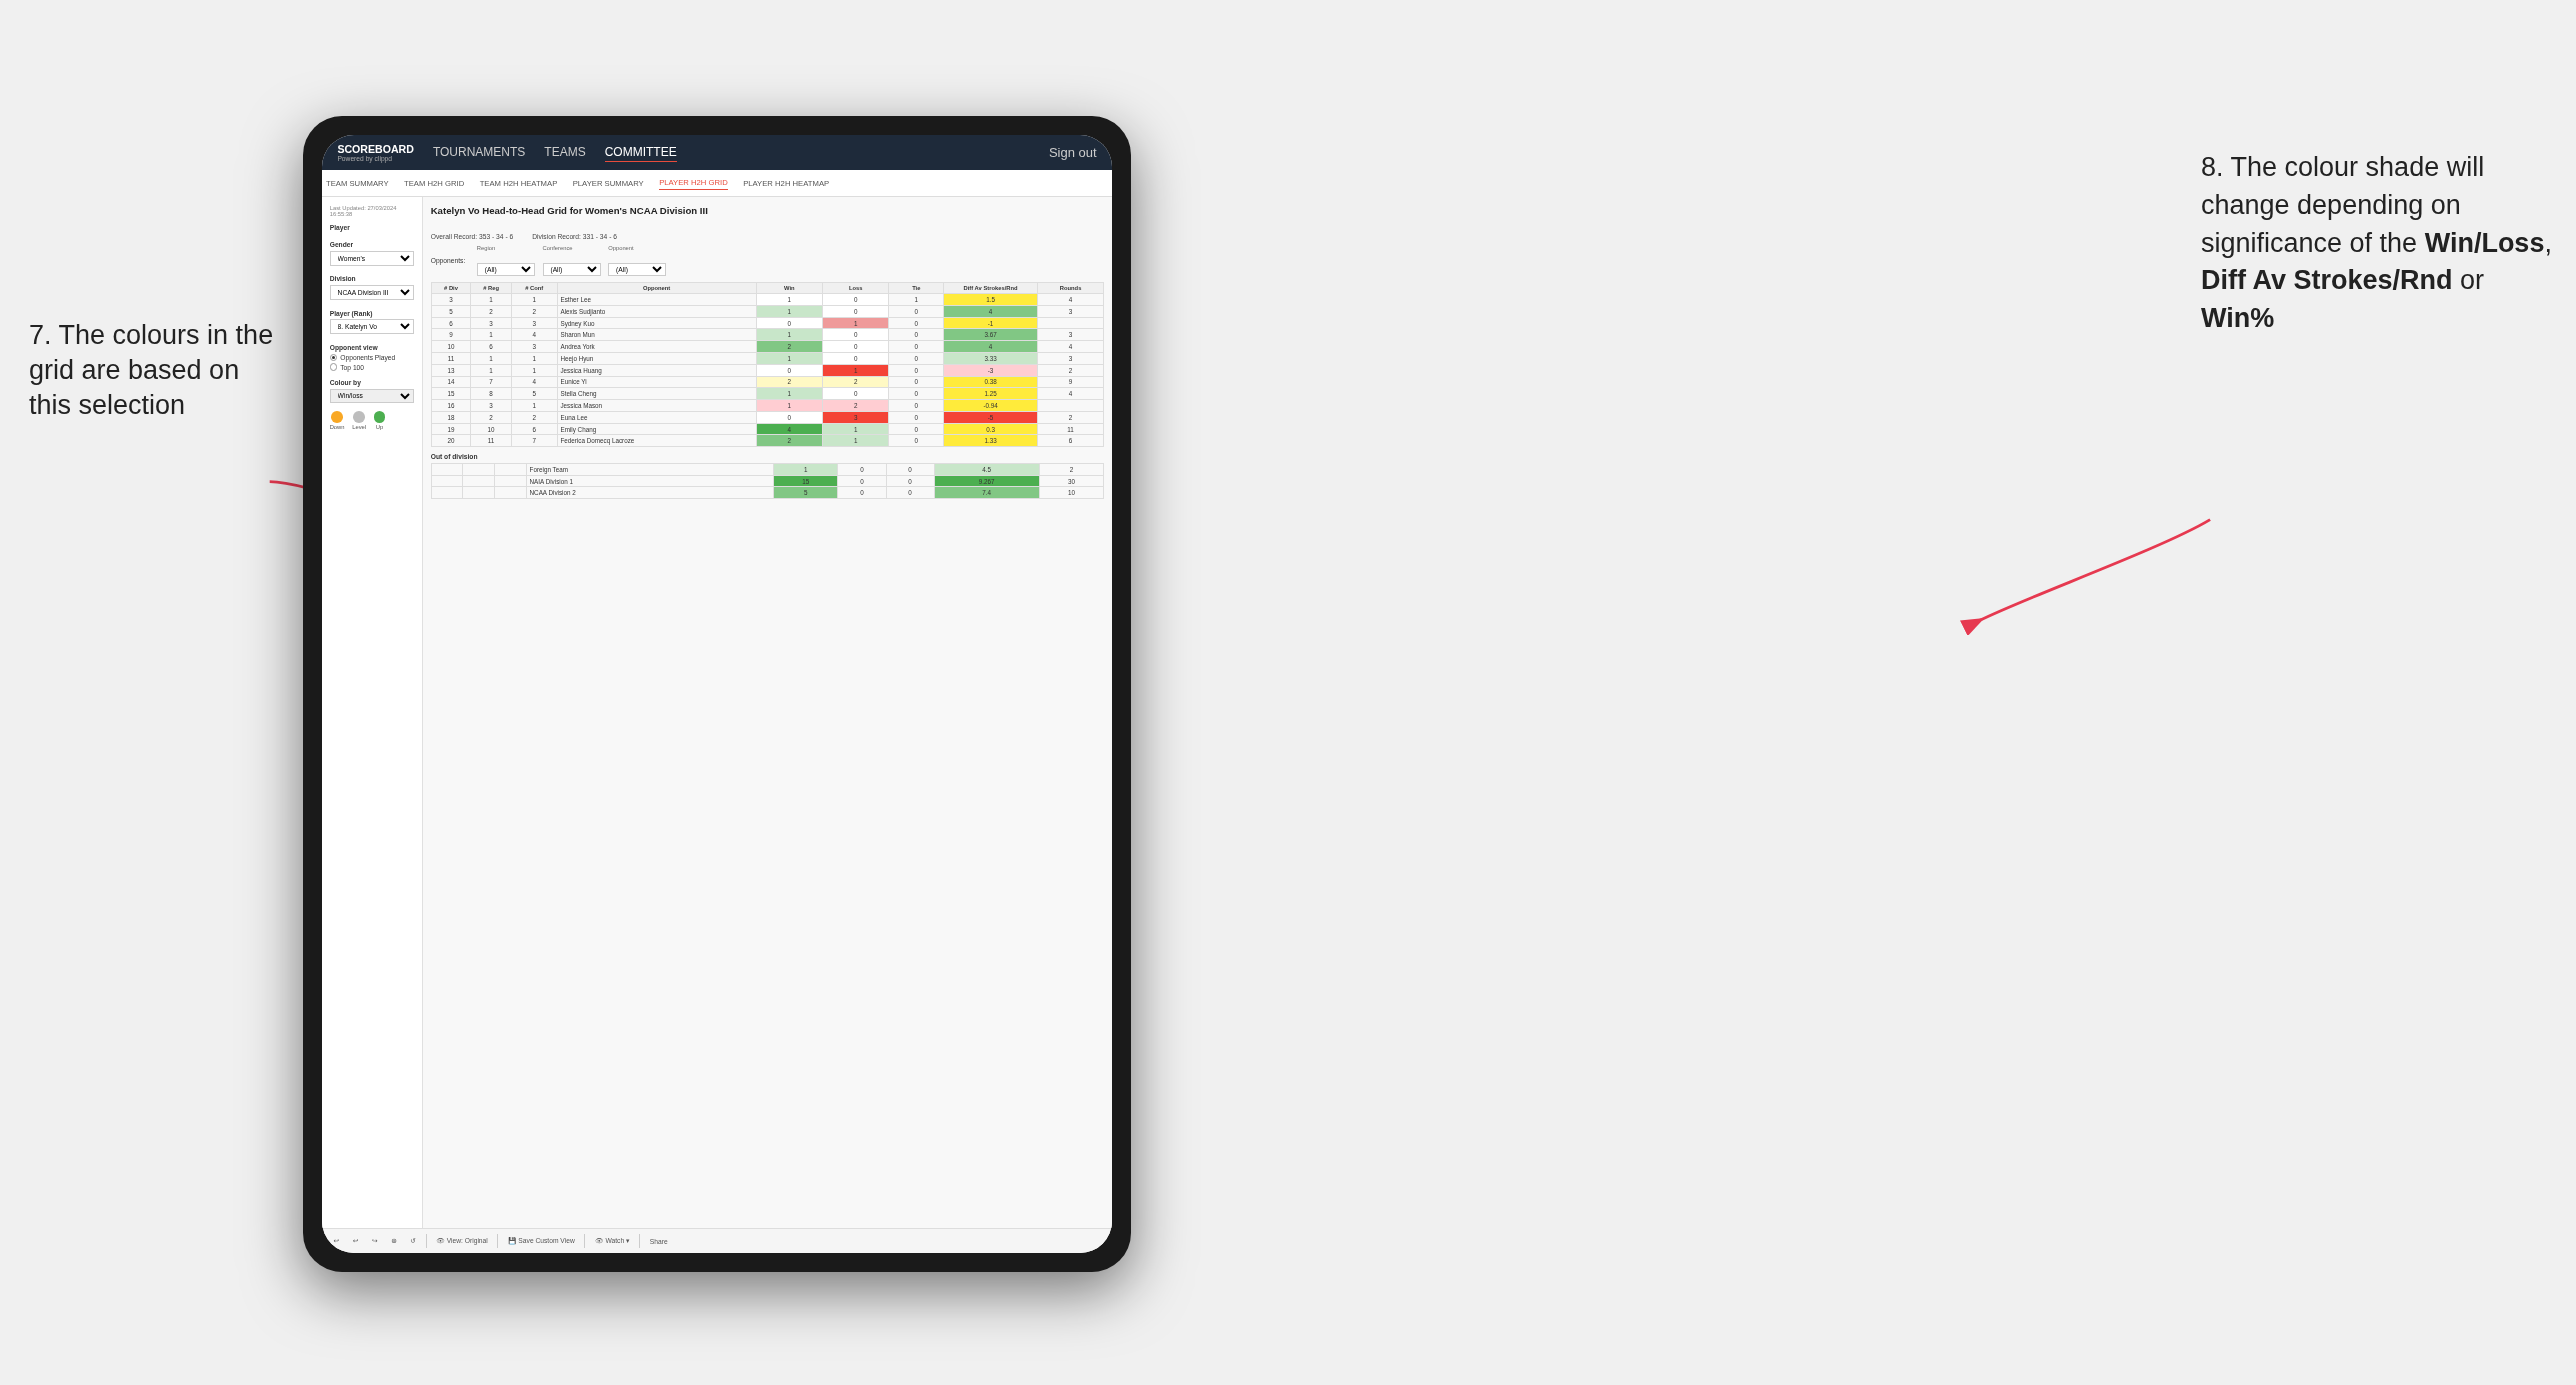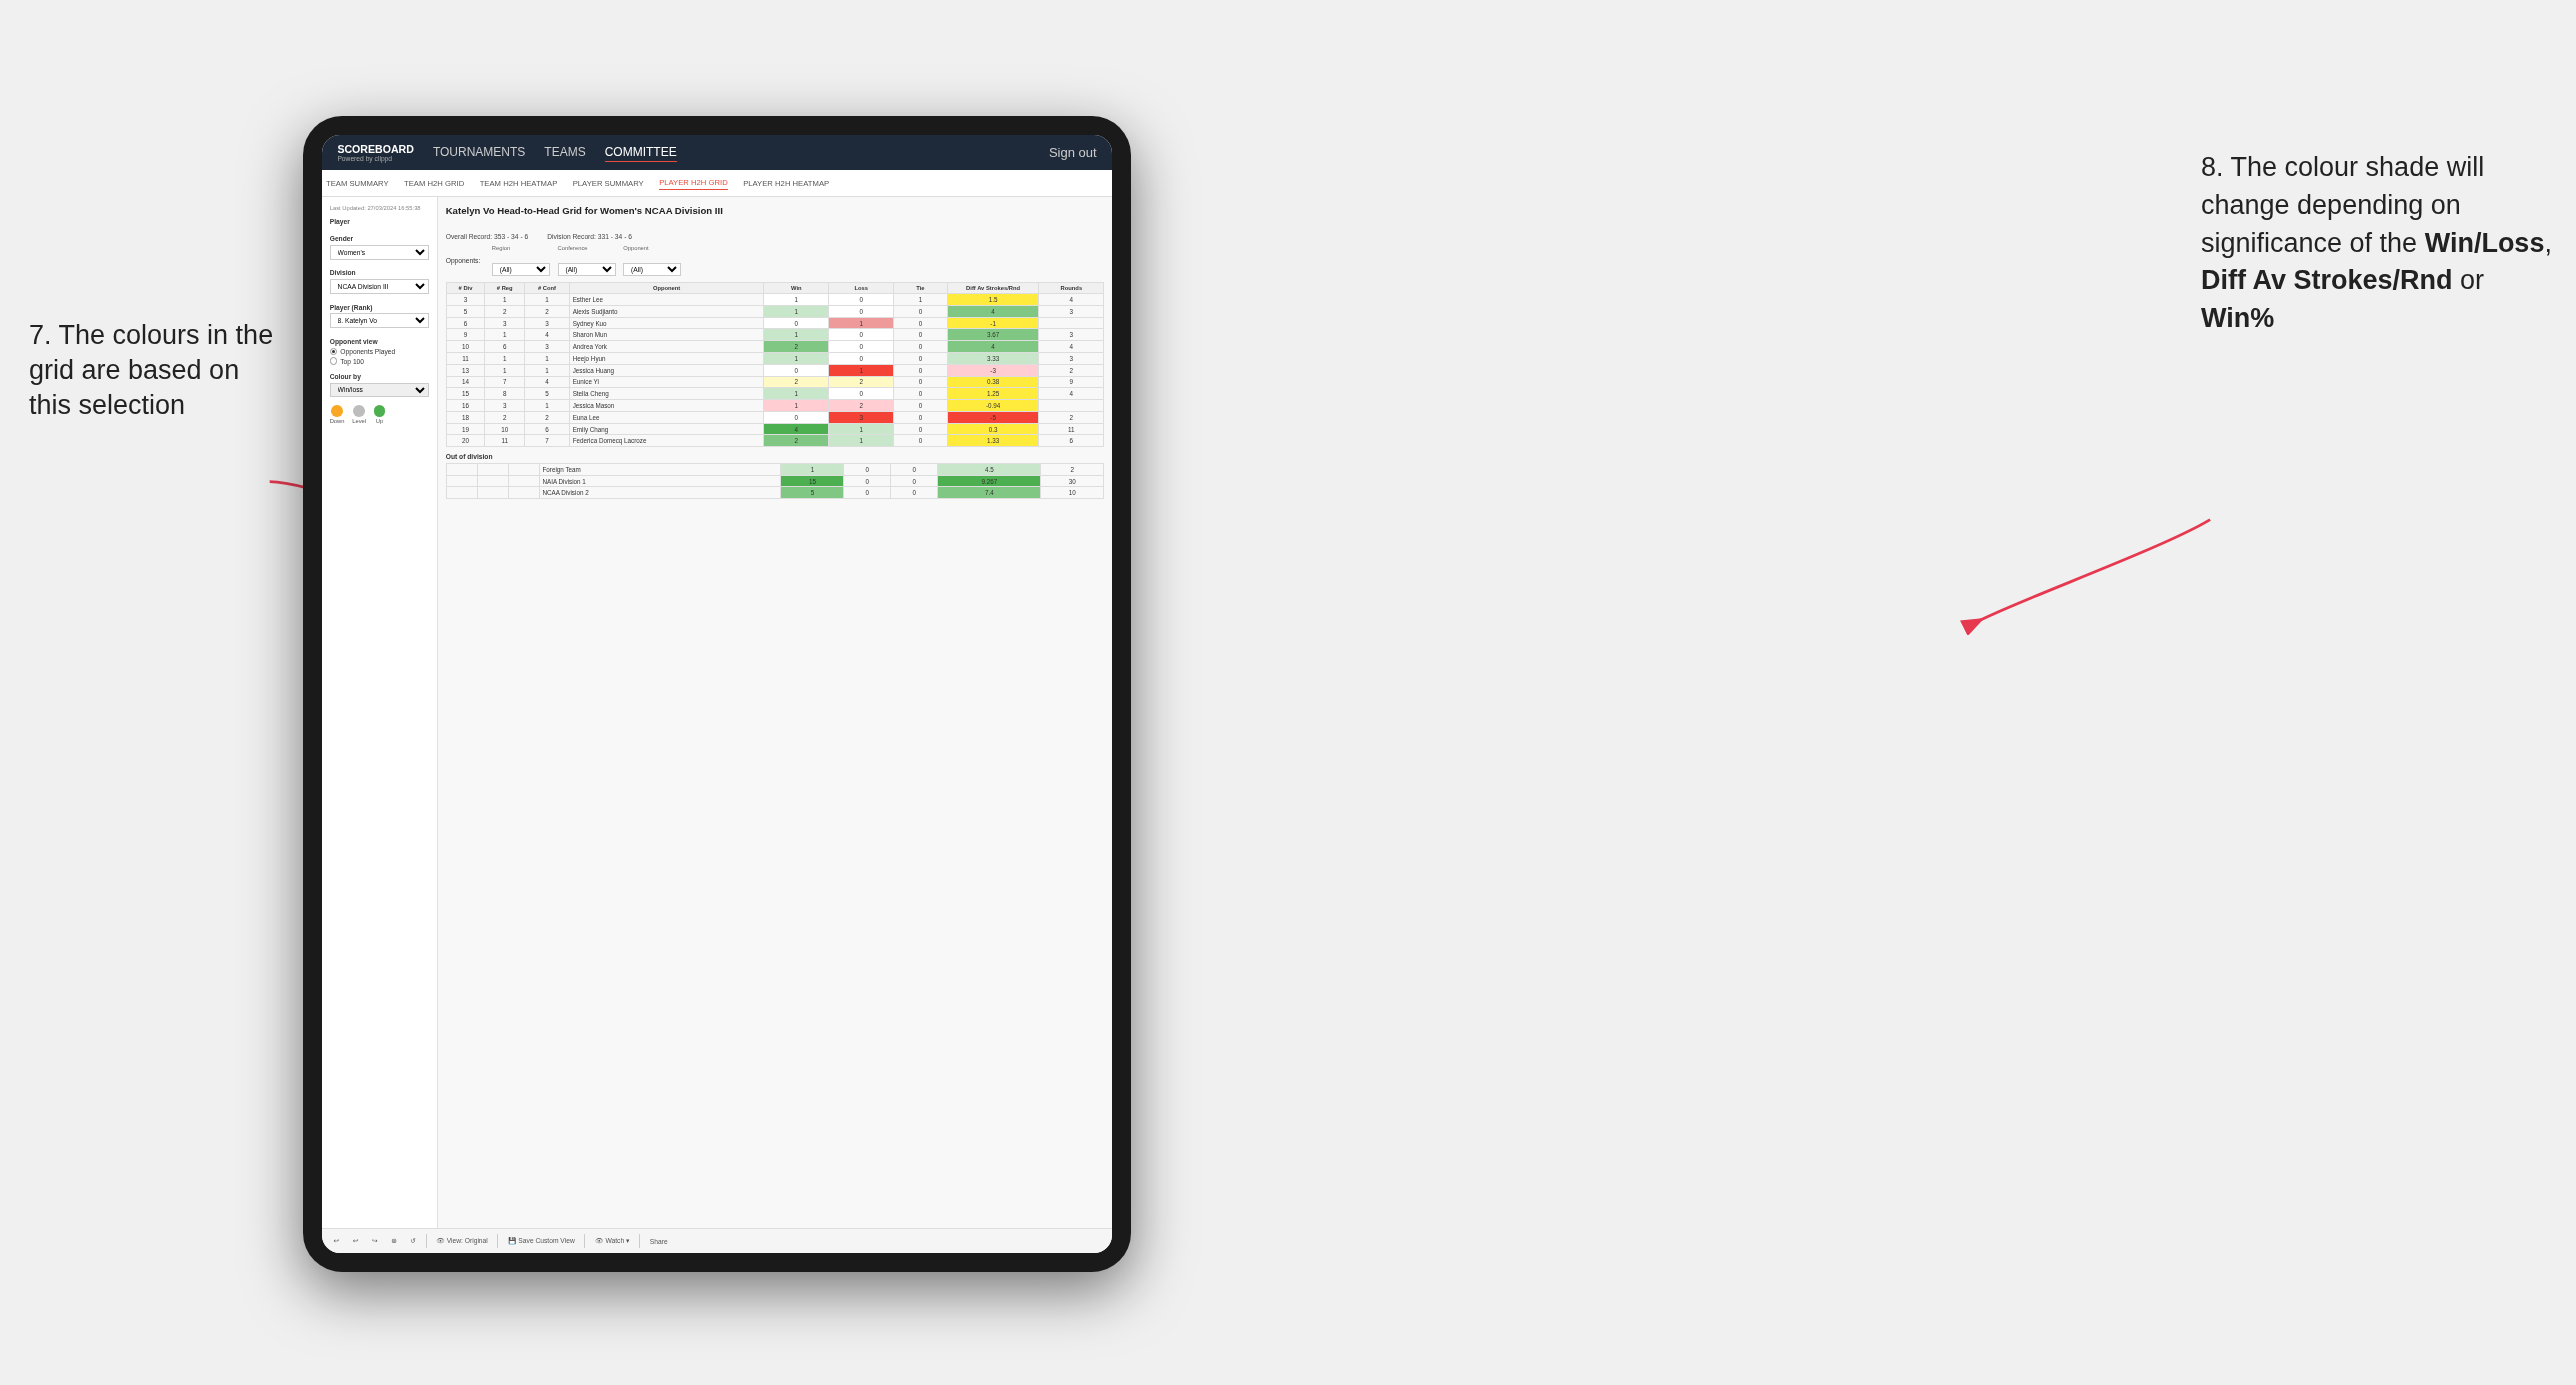--- a/index.html
+++ b/index.html
@@ -22,21 +22,21 @@
       background: #1a1a1a;
       border-radius: 39px;
       box-shadow: 0 19px 58px rgba(0,0,0,0.5);
       padding: 19px;
     }
 
     .tablet-screen {
       width: 100%;
       height: 100%;
       background: #fff;
-      border-radius: 18px;
+      border-radius: 32px;
       overflow: hidden;
       display: flex;
       flex-direction: column;
     }
 
     
     .nav-bar {
       background: #1e2a3a;
       display: flex;
       align-items: center;
@@ -106,21 +106,21 @@
     
     .main-content {
       display: flex;
       flex: 1;
       overflow: hidden;
       background: #f5f5f5;
     }
 
     
     .sidebar {
-      width: 116px;
+      width: 101px;
       background: #fff;
       border-right: 1px solid #e0e0e0;
       padding: 7.7px;
       flex-shrink: 0;
       font-size: 7.7px;
       overflow-y: auto;
     }
 
     .sidebar-timestamp {
       font-size: 5.8px;

